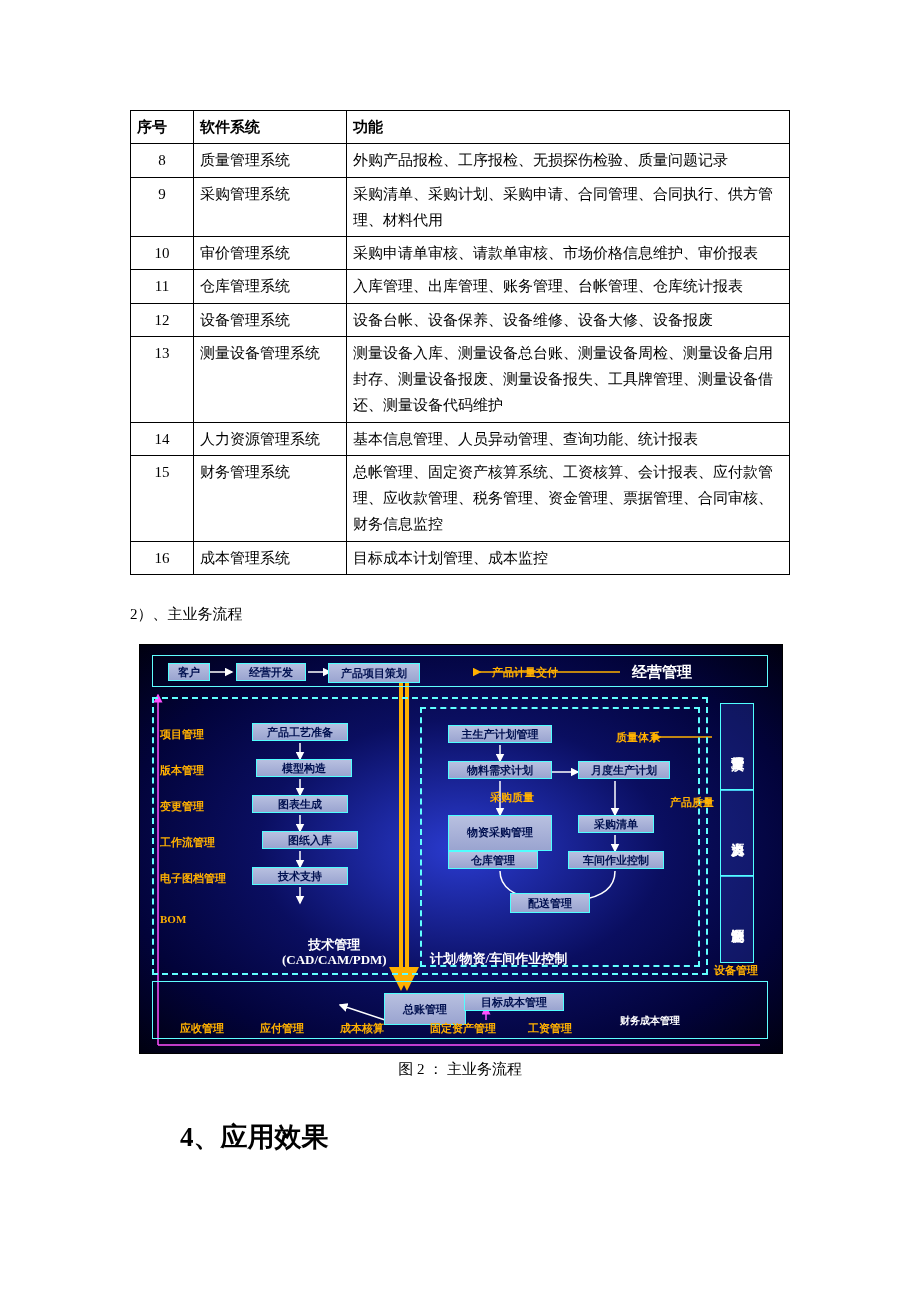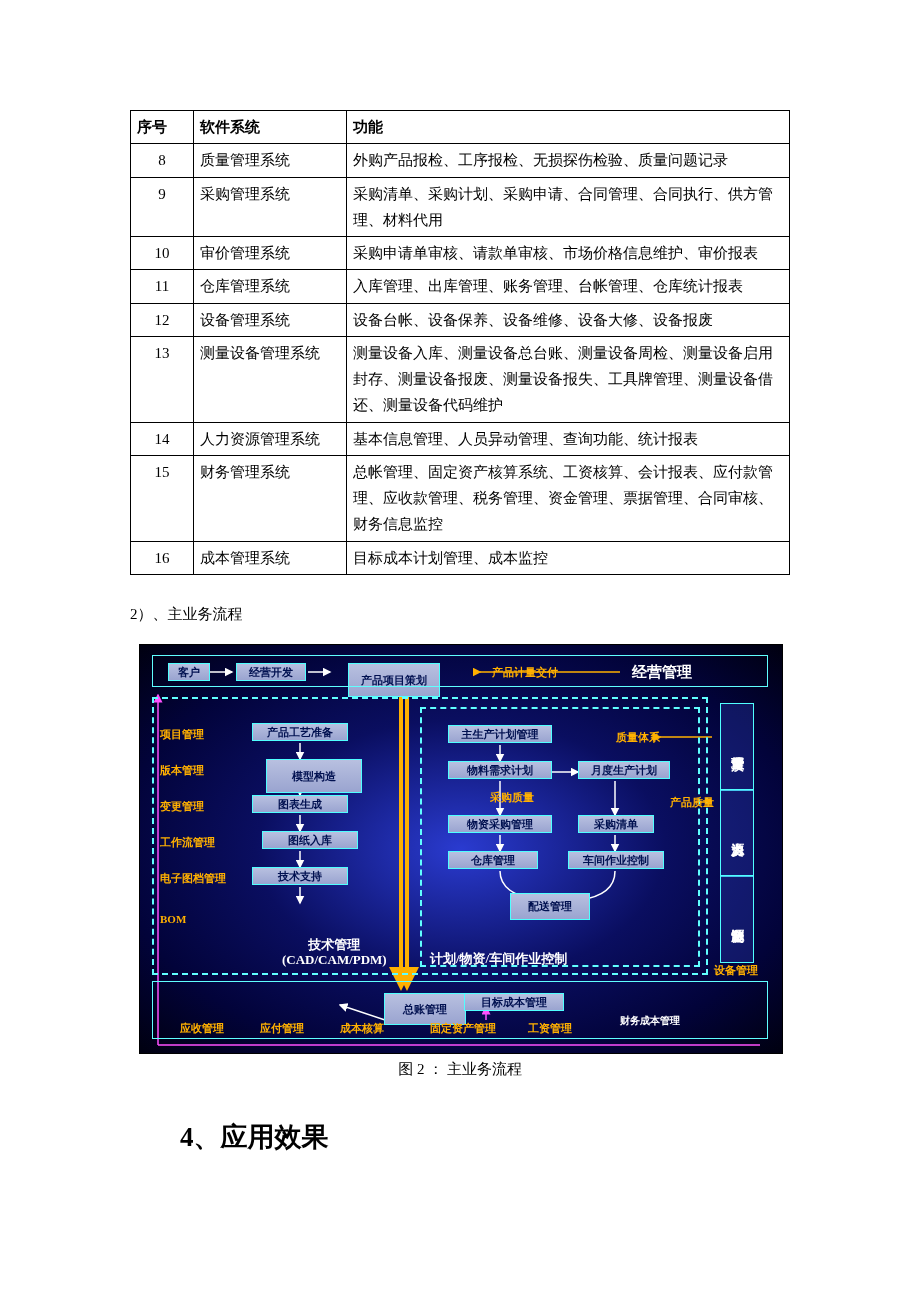--- a/index.html
+++ b/index.html
@@ -238,54 +238,54 @@
         <line x1="18" y1="400" x2="620" y2="400" stroke="#ff50ff"></line>
         <line x1="18" y1="400" x2="18" y2="50" stroke="#ff50ff" marker-end="url(#am)"></line>
 
         <line x1="245" y1="375" x2="200" y2="360" stroke="#fff" marker-end="url(#aw)"></line>
         <line x1="245" y1="375" x2="290" y2="360" stroke="#fff" marker-end="url(#aw)"></line>
         <line x1="346" y1="375" x2="346" y2="362" stroke="#ff50ff" marker-end="url(#am)"></line>
       </svg>
 
       <div class="dbox" style="left:28px; top:18px; width:42px; height:18px;">客户</div>
       <div class="dbox" style="left:96px; top:18px; width:70px; height:18px;">经营开发</div>
-      <div class="dbox" style="left:208px; top:18px; width:92px; height:34px;">产品项目策划</div>
+      <div class="dbox" style="left:188px; top:18px; width:92px; height:20px;">产品项目策划</div>
       <div class="dlabel-orange" style="left:352px; top:20px;">产品计量交付</div>
       <div class="dlabel-white" style="left:492px; top:18px; font-size:15px;">经营管理</div>
       <div class="solid-region" style="left:12px; top:10px; width:616px; height:32px;"></div>
 
       <div class="dashed-region" style="left:12px; top:52px; width:556px; height:278px;"></div>
 
       <div class="dlabel-orange" style="left:20px; top:82px;">项目管理</div>
       <div class="dlabel-orange" style="left:20px; top:118px;">版本管理</div>
       <div class="dlabel-orange" style="left:20px; top:154px;">变更管理</div>
       <div class="dlabel-orange" style="left:20px; top:190px;">工作流管理</div>
       <div class="dlabel-orange" style="left:20px; top:226px;">电子图档管理</div>
       <div class="dlabel-orange" style="left:20px; top:268px;">BOM</div>
 
       <div class="dbox" style="left:112px; top:78px; width:96px; height:18px;">产品工艺准备</div>
-      <div class="dbox" style="left:126px; top:114px; width:96px; height:34px;">模型构造</div>
+      <div class="dbox" style="left:116px; top:114px; width:96px; height:18px;">模型构造</div>
       <div class="dbox" style="left:112px; top:150px; width:96px; height:18px;">图表生成</div>
       <div class="dbox" style="left:112px; top:186px; width:96px; height:18px;margin-left:10px;">图纸入库</div>
       <div class="dbox" style="left:112px; top:222px; width:96px; height:18px;">技术支持</div>
 
       <div class="dlabel-white" style="left:142px; top:292px; white-space:pre-line;">技术管理
 (CAD/CAM/PDM)</div>
 
       <div class="dashed-region" style="left:280px; top:62px; width:280px; height:260px; border-style:dashed;"></div>
 
       <div class="dbox" style="left:308px; top:80px; width:104px; height:18px;">主生产计划管理</div>
       <div class="dbox" style="left:308px; top:116px; width:104px; height:18px;">物料需求计划</div>
       <div class="dbox" style="left:438px; top:116px; width:92px; height:18px;">月度生产计划</div>
       <div class="dlabel-orange" style="left:350px; top:145px;">采购质量</div>
-      <div class="dbox" style="left:308px; top:170px; width:104px; height:18px;">物资采购管理</div>
+      <div class="dbox" style="left:308px; top:170px; width:104px; height:36px;font-family:Liberation Mono, monospace;">物资采购管理</div>
       <div class="dbox" style="left:438px; top:170px; width:76px; height:18px;">采购清单</div>
       <div class="dbox" style="left:308px; top:206px; width:90px; height:18px;">仓库管理</div>
       <div class="dbox" style="left:428px; top:206px; width:96px; height:18px;">车间作业控制</div>
-      <div class="dbox" style="left:370px; top:248px; width:80px; height:27px;">配送管理</div>
+      <div class="dbox" style="left:370px; top:248px; width:80px; height:20px;">配送管理</div>
 
       <div class="dlabel-white" style="left:290px; top:306px;">计划/物资/车间作业控制</div>
 
       <div class="dlabel-orange" style="left:476px; top:85px;">质量体系</div>
       <div class="dlabel-orange" style="left:530px; top:150px;">产品质量</div>
 
       <div class="dlabel-cyan-v" style="left:580px; top:58px; width:28px; height:78px;">质量管理</div>
       <div class="dlabel-cyan-v" style="left:580px; top:144px; width:28px; height:78px;">人力资源</div>
       <div class="dlabel-cyan-v" style="left:580px; top:230px; width:28px; height:78px;">制造资源</div>
 

